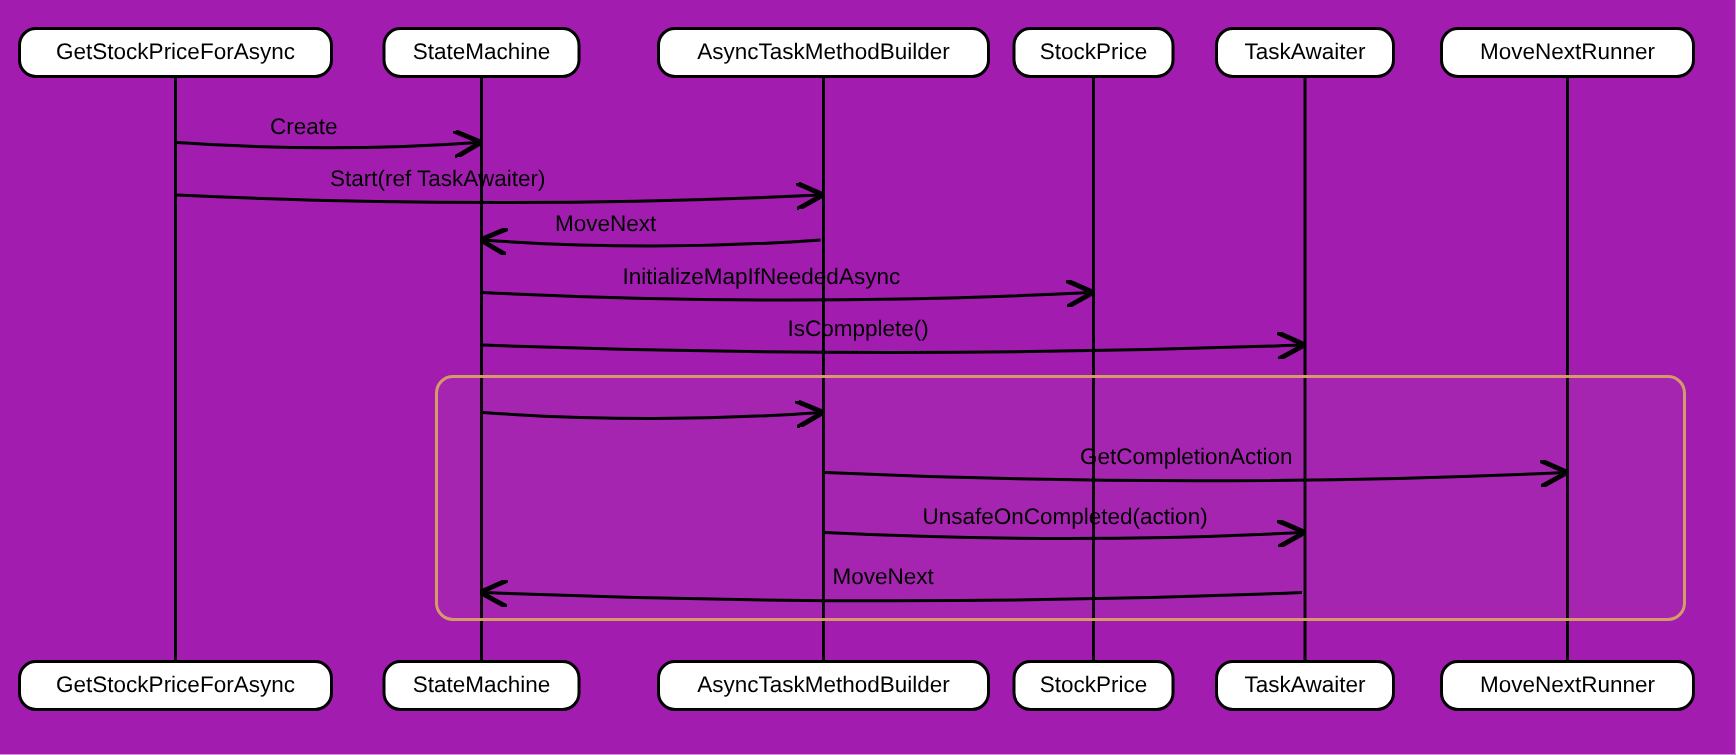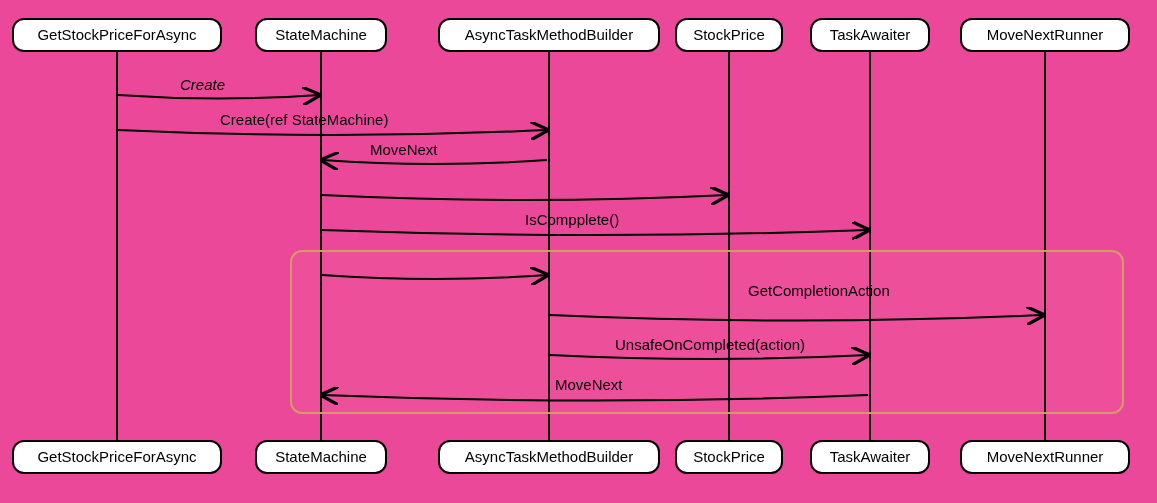--- a/index.html
+++ b/index.html
@@ -5,21 +5,21 @@
   html, body {
     margin: 0;
     padding: 0;
     background: #f5f5f5;
     font-family: "Comic Sans MS", "Segoe Script", cursive, sans-serif;
   }
   .stage {
     position: relative;
     width: 1157px;
     height: 503px;
-    background: #ec4899;
+    background: #a21caf;
   }
   .box {
     position: absolute;
     background: #fff;
     border: 2px solid #000;
     border-radius: 12px;
     text-align: center;
     font-size: 15px;
     line-height: 1.2;
     padding: 6px 4px;
@@ -95,21 +95,22 @@
 
     <path d="M322,275 Q435,283 547,275" fill="none" stroke="#000" stroke-width="2" marker-end="url(#ah)"></path>
 
     <path d="M550,315 Q797,326 1043,315" fill="none" stroke="#000" stroke-width="2" marker-end="url(#ah)"></path>
 
     <path d="M550,355 Q710,363 868,355" fill="none" stroke="#000" stroke-width="2" marker-end="url(#ah)"></path>
 
     <path d="M868,395 Q596,406 322,395" fill="none" stroke="#000" stroke-width="2" marker-end="url(#ah)"></path>
   </svg>
 
-  <div class="lbl" style="left:180px; top:76px;font-style:italic;">Create</div>
-  <div class="lbl" style="left:220px; top:111px;">Create(ref StateMachine)</div>
+  <div class="lbl" style="left:180px; top:76px;">Create</div>
+  <div class="lbl" style="left:220px; top:111px;">Start(ref TaskAwaiter)</div>
   <div class="lbl" style="left:370px; top:141px;">MoveNext</div>
+  <div class="lbl" style="left:415px; top:176px;">InitializeMapIfNeededAsync</div>
   <div class="lbl" style="left:525px; top:211px;text-align:right;">IsCompplete()</div>
-  <div class="lbl" style="left:720px; top:282px;margin-left:28px;">GetCompletionAction</div>
+  <div class="lbl" style="left:720px; top:296px;">GetCompletionAction</div>
   <div class="lbl" style="left:615px; top:336px;">UnsafeOnCompleted(action)</div>
   <div class="lbl" style="left:555px; top:376px;">MoveNext</div>
 
 </div>
 
 </body></html>

